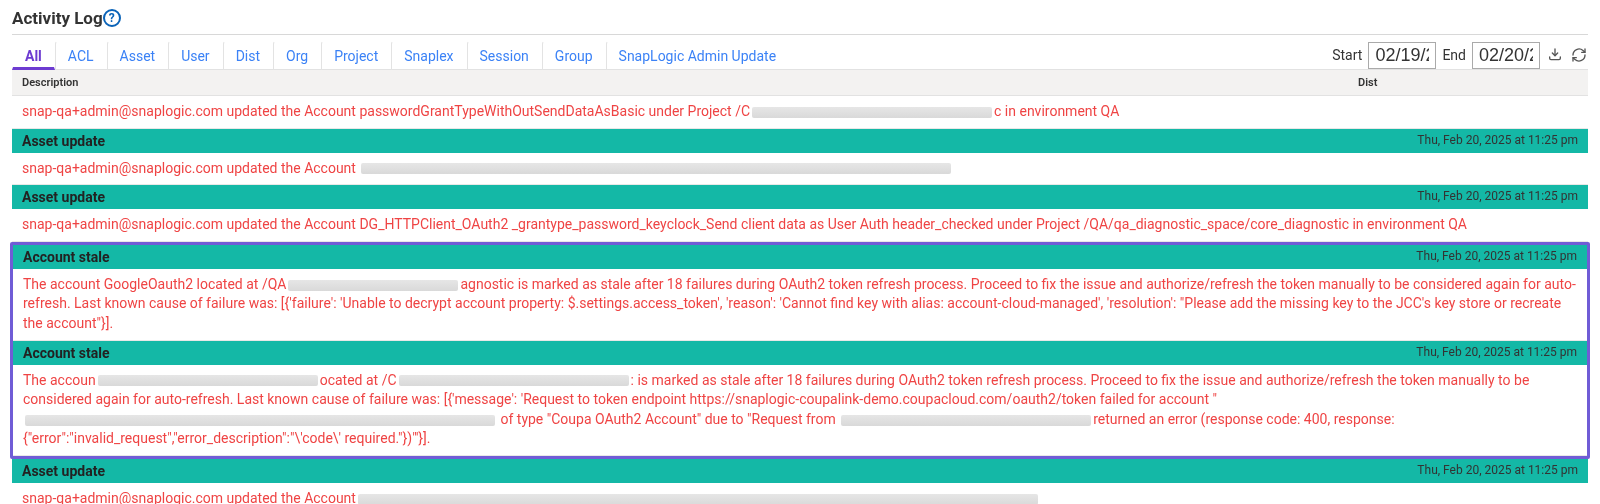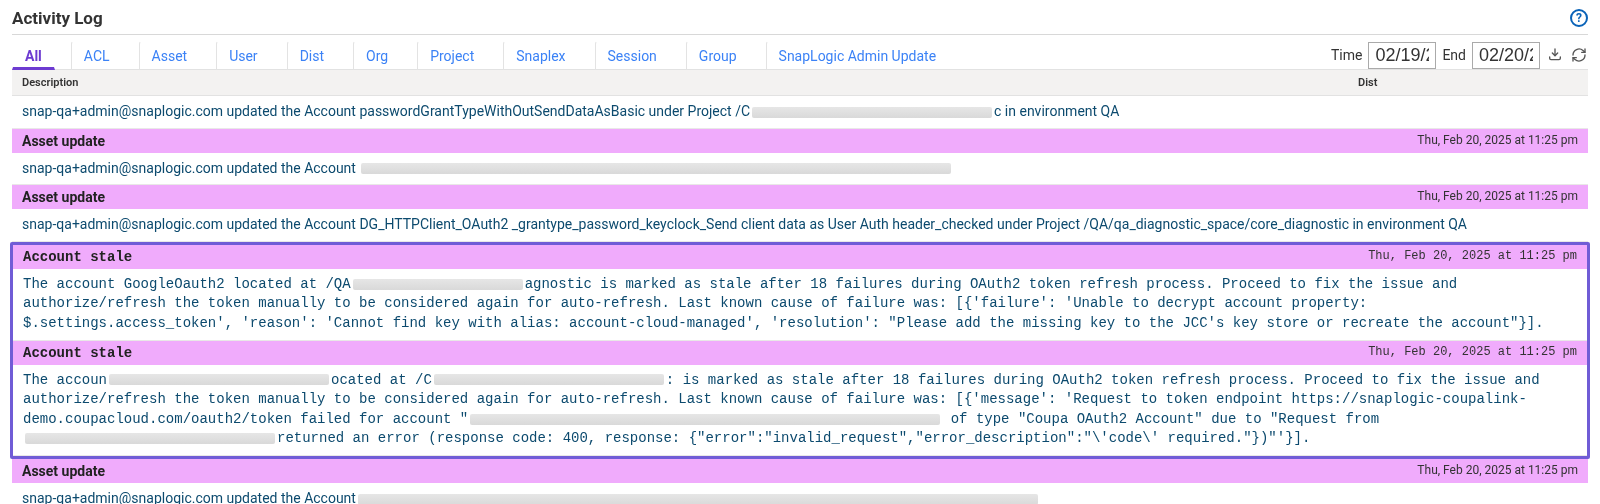--- a/index.html
+++ b/index.html
@@ -9,21 +9,21 @@
     font-size: 14px;
     color: #222;
     background: #fff;
   }
   .page {
     padding: 6px 12px 0 12px;
   }
   .header {
     display: flex;
     align-items: center;
-    justify-content: space-between;
+    justify-content: flex-start;
     padding: 2px 0 6px 0;
     border-bottom: 1px solid #d8d8d8;
   }
   .title {
     font-size: 17px;
     font-weight: 700;
     color: #333;
   }
   .help-icon {
     width: 18px; height: 18px;
@@ -36,21 +36,21 @@
     line-height: 1;
   }
   .toolbar {
     display: flex;
     align-items: center;
     justify-content: space-between;
     padding: 6px 0 0 0;
   }
   .tabs {
     display: flex;
-    gap: 16px;
+    gap: 0;
   }
   .tab {
     padding: 6px 12px;
     font-size: 14px;
     color: #3b82f6;
     border: 1px solid transparent;
     border-bottom: none;
     cursor: pointer;
     margin-bottom: -1px;
     border-radius: 3px 3px 0 0;
@@ -95,38 +95,37 @@
     font-size: 11px;
   }
   .col-desc { flex: 1; }
   .col-time { width: 220px; text-align: left; }
   .entry {
     border-bottom: 1px solid #e9e8e7;
   }
   .entry-row {
     padding: 6px 10px;
     font-size: 14px;
-    color: #0c4a6e;
+    color: #ef4444;
     line-height: 1.4;
   }
   .entry-head {
     display: flex;
     align-items: flex-start;
     justify-content: space-between;
-    background: #f0abfc;
+    background: #14b8a6;
     padding: 4px 10px;
     font-size: 14px;
   }
   .entry-head .etitle { font-weight: 700; }
   .entry-head .etime { color: #333; font-size: 12px; white-space: nowrap; padding-left: 10px;}
   .highlight-box {
     border: 3px solid #705cd6;
     border-radius: 2px;
     margin: 0 -2px;
-    font-family: Liberation Mono, monospace;
   }
   .redact {
     display: inline-block;
     background: linear-gradient(#e6e6e6,#d9d9d9);
     height: 11px;
     border-radius: 2px;
     vertical-align: middle;
     margin: 0 2px;
   }
   svg { display:block; }
@@ -148,21 +147,21 @@
         <div class="tab">User</div>
         <div class="tab">Dist</div>
         <div class="tab">Org</div>
         <div class="tab">Project</div>
         <div class="tab">Snaplex</div>
         <div class="tab">Session</div>
         <div class="tab">Group</div>
         <div class="tab">SnapLogic Admin Update</div>
       </div>
     <div class="date-area">
-      <span>Time</span>
+      <span>Start</span>
       <input class="date-input" value="02/19/25" style="">
       <span>End</span>
       <input class="date-input" value="02/20/25" style="">
       <span class="icon-btn">
         <svg width="16" height="16" viewBox="0 0 24 24" fill="none" stroke="#555" stroke-width="2" stroke-linecap="round" stroke-linejoin="round">
             <path d="M12 3v10"></path>
             <path d="M8 9l4 4 4-4"></path>
             <path d="M4 15v2a2 2 0 0 0 2 2h12a2 2 0 0 0 2-2v-2"></path>
           </svg>
       </span>

